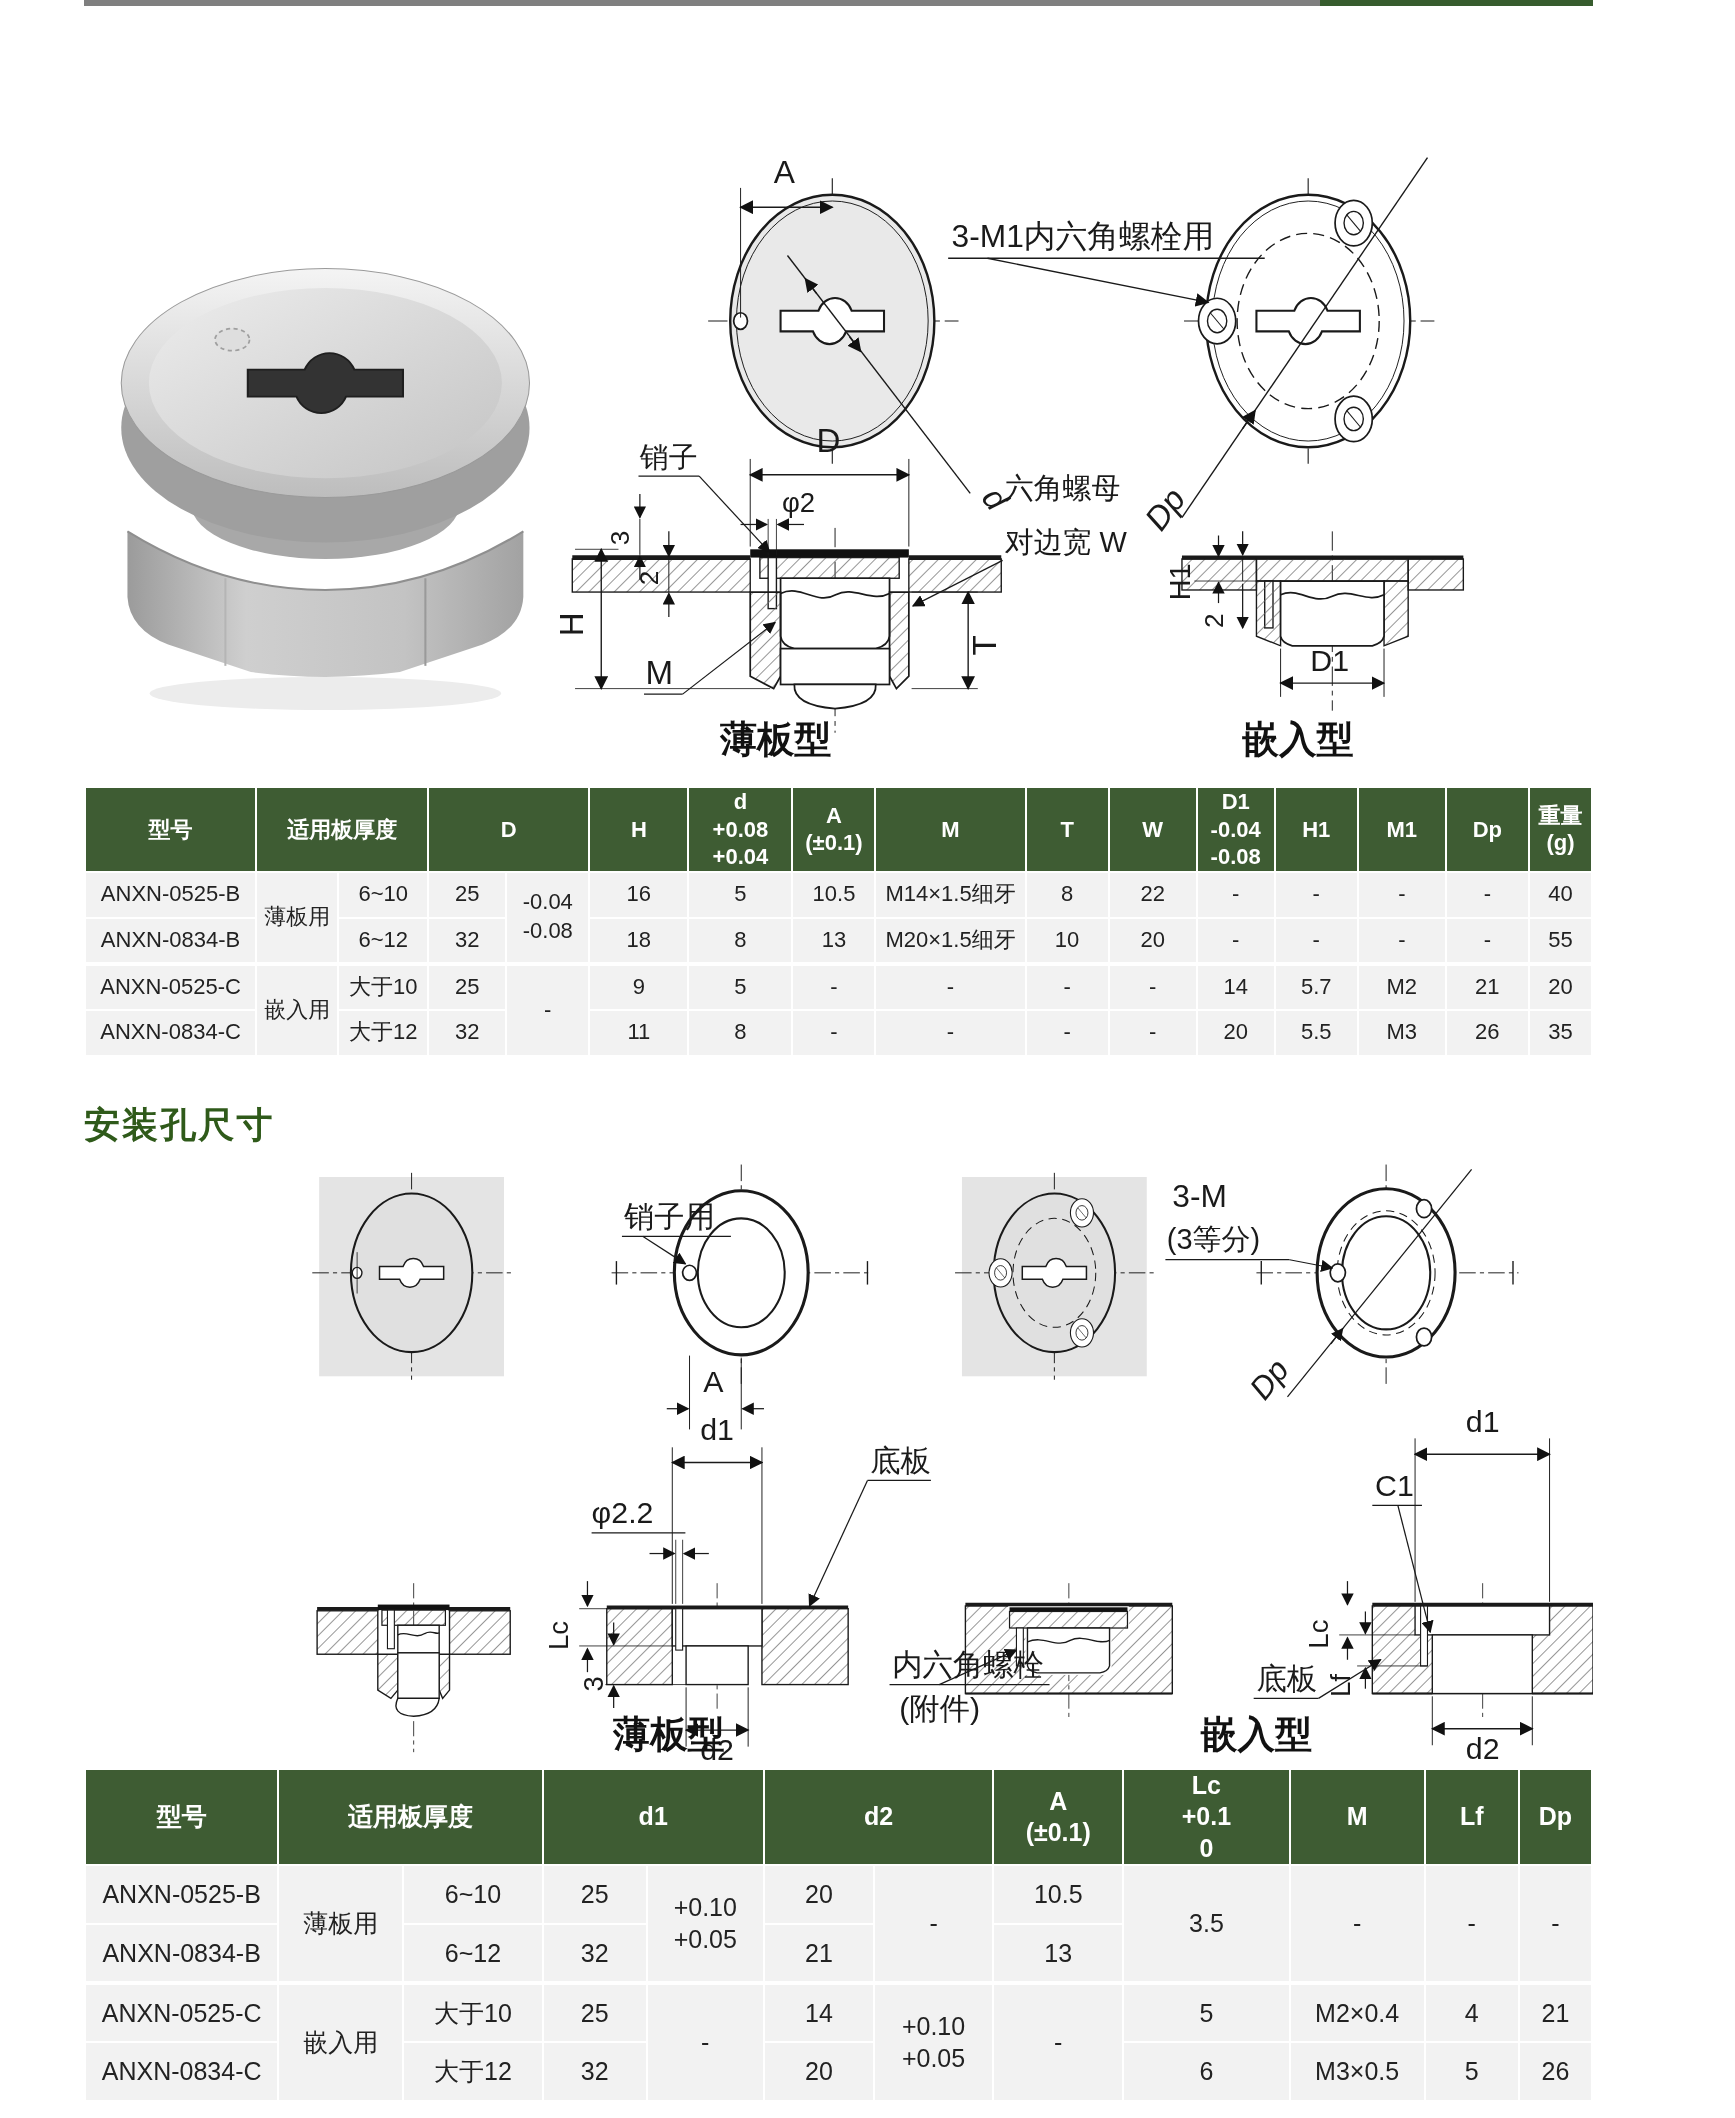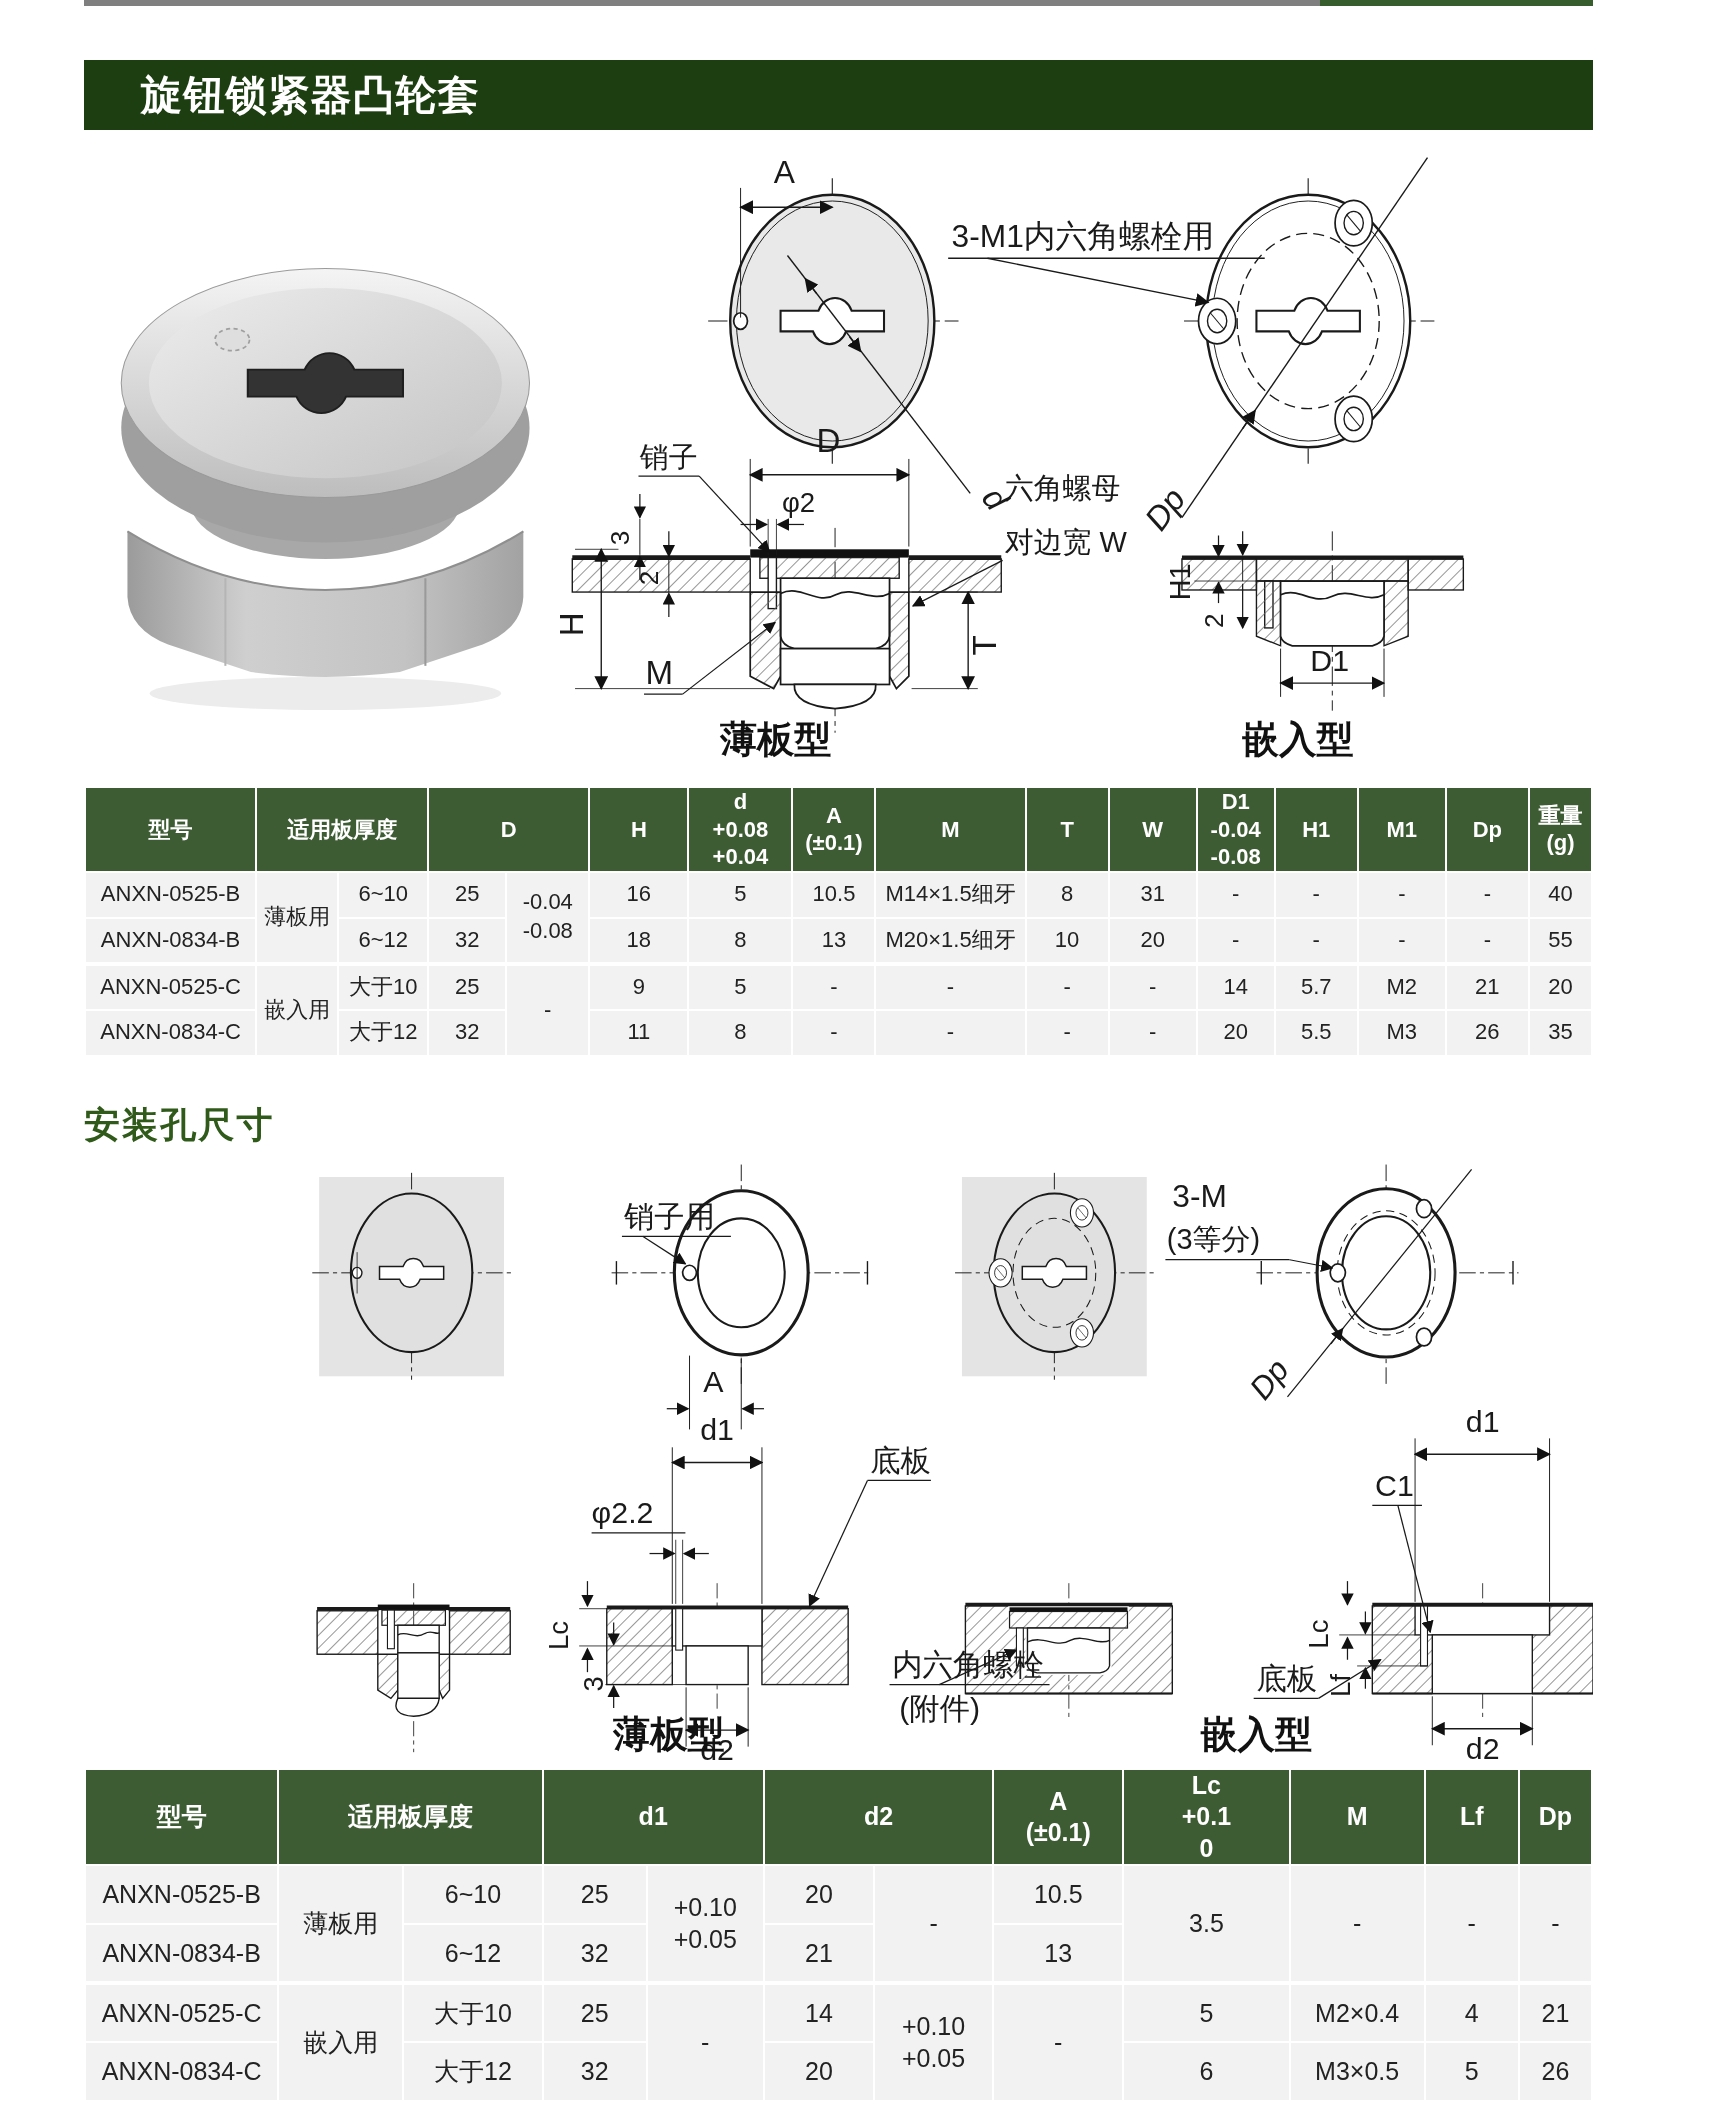--- a/index.html
+++ b/index.html
@@ -34,23 +34,20 @@
 </style>
 </head>
 <body>
 
 <div class="page">
 
   <div class="abs topbar">
     <div class="abs topbar-accent"></div>
   </div>
 
-  <div class="abs titlebar">
-    <h1>旋钮锁紧器凸轮套</h1>
-  </div>
 
   <svg class="abs" style="left:84px; top:145px;" width="1509" height="621" viewBox="0 0 2188 900">
     <defs>
       <pattern id="hatch" width="13" height="13" patternTransform="rotate(45)" patternUnits="userSpaceOnUse">
         <line x1="0" y1="0" x2="0" y2="13" stroke="#666" stroke-width="2"></line>
       </pattern>
       <marker id="ar" viewBox="0 0 10 10" refX="9" refY="5" markerWidth="10" markerHeight="10" orient="auto-start-reverse">
         <path d="M0,0 L10,5 L0,10 Z" fill="#111"></path>
       </marker>
       <linearGradient id="gCap" x1="0" y1="0" x2="0" y2="1">
@@ -264,21 +261,21 @@
       <td rowspan="2">薄板用</td>
       <td>6~10</td>
       <td>25</td>
       <td rowspan="2">-0.04
 -0.08</td>
       <td>16</td>
       <td>5</td>
       <td>10.5</td>
       <td>M14×1.5细牙</td>
       <td>8</td>
-      <td>31</td>
+      <td>22</td>
       <td>-</td>
       <td>-</td>
       <td>-</td>
       <td>-</td>
       <td>40</td>
     </tr>
     <tr>
       <td>ANXN-0834-B</td>
       <td>6~12</td>
       <td>32</td>

